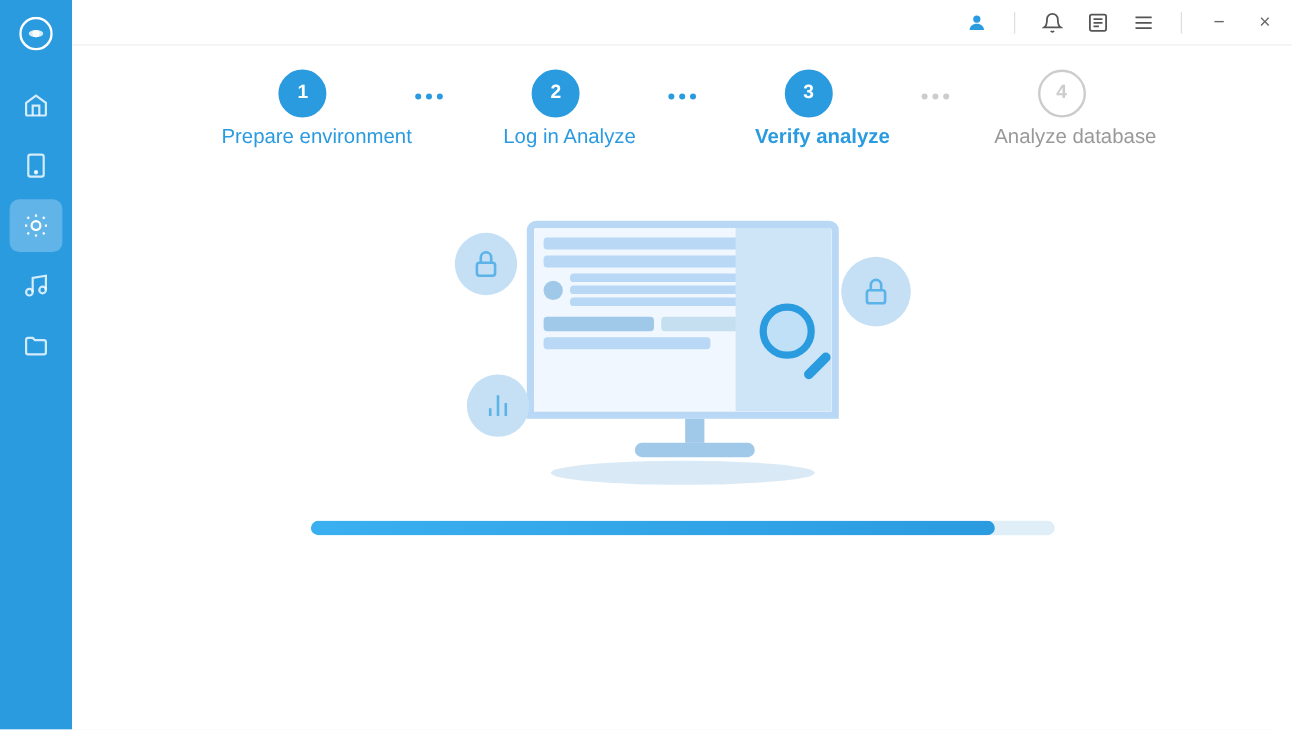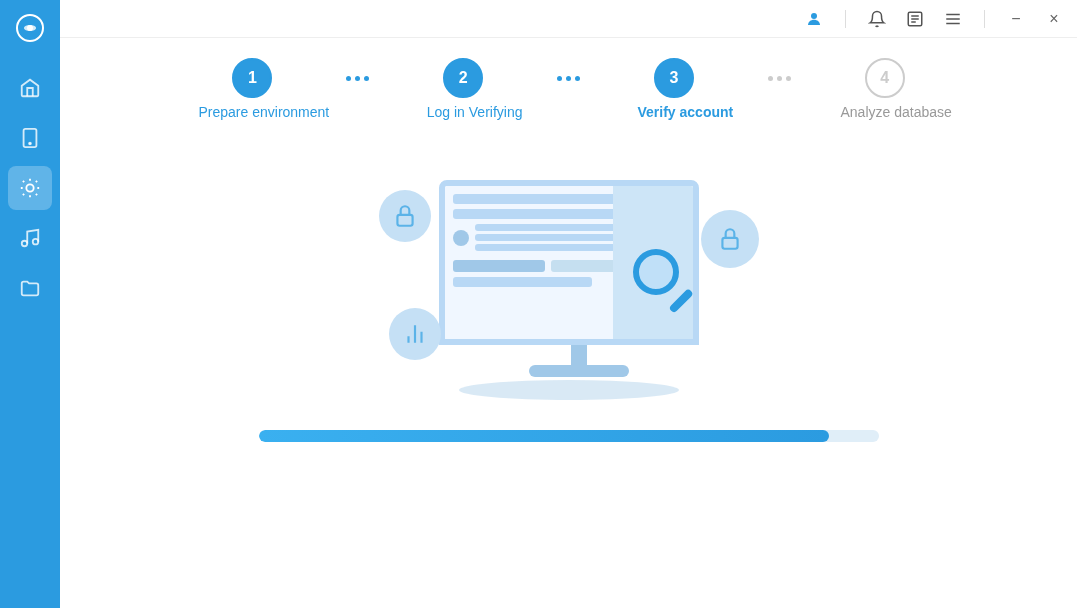--- a/index.html
+++ b/index.html
@@ -109,21 +109,21 @@
     .step-circle.active {
       background: #2b9be0;
       color: #fff;
     }
     .step-circle.inactive {
       border-color: #ccc;
       color: #ccc;
       background: #fff;
     }
     .step-label {
-      font-size: 14px;
+      font-size: 17px;
       color: #2b9be0;
       white-space: nowrap;
       padding-left: 23px;
     }
     .step-label.active-label {
       color: #2b9be0;
       font-weight: 700;
     }
     .step-label.inactive-label {
       color: #999;
@@ -380,33 +380,33 @@
       <div class="step-dots">
         <div class="step-dot"></div>
         <div class="step-dot"></div>
         <div class="step-dot"></div>
       </div>
 
       <div class="step">
         <div class="step-circle active">
           <span>2</span>
         </div>
-        <span class="step-label">Log in Verifying</span>
+        <span class="step-label">Log in Analyze</span>
       </div>
       <div class="step-dots">
         <div class="step-dot"></div>
         <div class="step-dot"></div>
         <div class="step-dot"></div>
       </div>
 
       <div class="step">
         <div class="step-circle active">
           <span>3</span>
         </div>
-        <span class="step-label active-label">Verify account</span>
+        <span class="step-label active-label">Verify analyze</span>
       </div>
       <div class="step-dots">
         <div class="step-dot inactive"></div>
         <div class="step-dot inactive"></div>
         <div class="step-dot inactive"></div>
       </div>
 
       <div class="step">
         <div class="step-circle inactive">
           <span>4</span>

